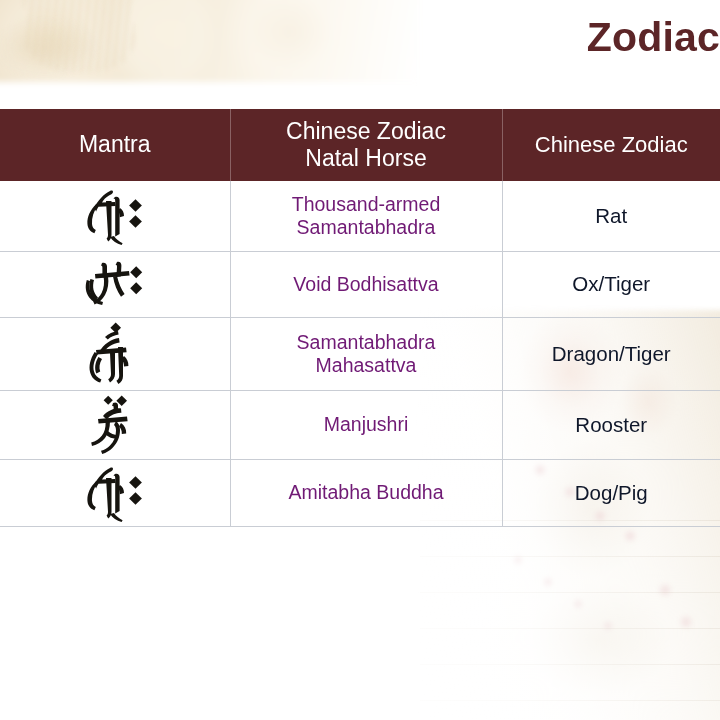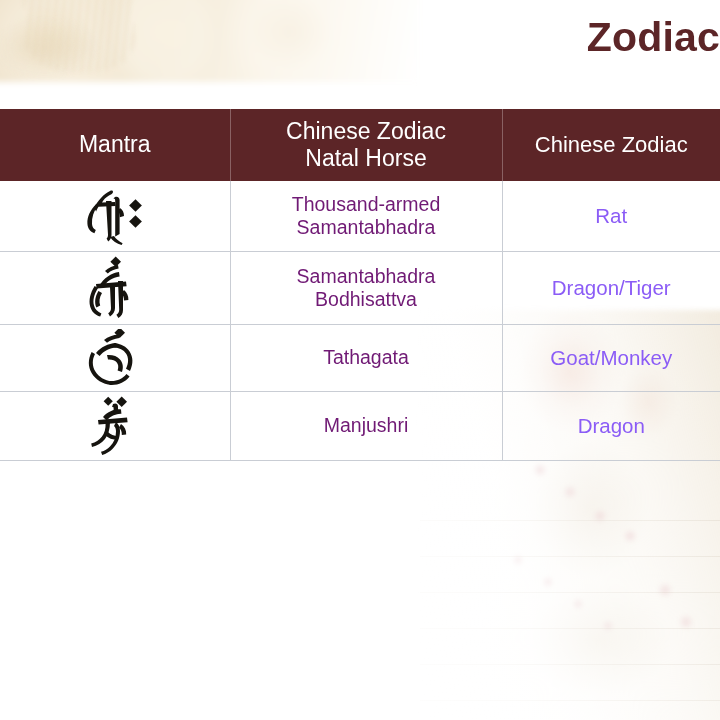--- a/index.html
+++ b/index.html
@@ -109,21 +109,21 @@
   tbody td.cell-zodiac{border-right:none;}
   tbody tr td.cell-mantra{border-right:1px solid #c9cdd4;}
 
   tbody tr{height:66px;}
   tbody tr.tall{height:70px;}
 
   .cell-buddha{
     color:#701a75;font-size:19.5px;line-height:1.17;
   }
   .cell-zodiac{
-    color:#8b5cf6;font-size:20.5px;line-height:1.17;
+    color:#0f172a;font-size:20.5px;line-height:1.17;
   }
   .mantra-glyph{
     display:block;margin:0 auto;
   }
   .mantra-glyph svg{display:block;margin:0 auto;}
 </style>
 </head>
 <body>
 
 <div id="bg-layer">
@@ -179,67 +179,69 @@
           </span>
         </td>
         <td class="cell-buddha">
           <div>Thousand-armed</div>
           <div>Samantabhadra</div>
         </td>
         <td class="cell-zodiac">
           <div>Rat</div>
         </td>
       </tr>
+      <tr>
+        <td class="cell-mantra">
+          <span class="mantra-glyph" title="Trah seed syllable">
+    <svg width="64" height="52" viewBox="0 0 64 52" aria-hidden="true">
+      <g fill="#16140f">
+        <path d="M12 16 L46 13 L46.6 17.6 L12.4 20.6 Z"></path>
+        <path d="M19 5 C21.6 4 24 5.6 24 8.4 L24 19 L19.4 19.6 L19.4 9.6 C19.4 8.2 19 7.6 18 7.8 Z"></path>
+        <path d="M34 4 C36.6 3.2 38.6 5 38.4 7.8 L37.8 18.4 L33.4 19 L34 9 C34.1 7.4 33.6 6.8 32.6 7 Z"></path>
+        <path d="M25 18 C26 25 25 31.4 22 37 C19.6 41.4 16 44.6 11.6 46.6 L10.2 43.4 C14 41.4 16.8 38.6 18.6 35 C21 30.2 21.6 24.8 20.6 18.6 Z"></path>
+        <path d="M34 18 C35.6 25 38 31 41.6 36 L38 38.8 C34 33.2 31.4 26.4 30 18.6 Z"></path>
+        <path d="M7 23 C5.6 28.4 6.4 33.4 9.6 37.6 C12 40.8 15.6 43 20 44 L19.2 47 C13.6 46 9.2 43.4 6.2 39.4 C2.6 34.6 1.8 28.6 3.8 22 Z"></path>
+        <path d="M11 22 C9 29 10.4 35 15 39.4 L12.4 42.4 C6.6 37 4.8 29.6 7.4 21 Z"></path>
+        <rect x="49" y="10" width="8.5" height="8.5" transform="rotate(45 53.2 14.2)"></rect>
+        <rect x="49" y="26" width="8.5" height="8.5" transform="rotate(45 53.2 30.2)"></rect>
+      </g>
+    </svg>
+          </span>
+        </td>
+        <td class="cell-buddha">
+          <div>Void Bodhisattva</div>
+        </td>
+        <td class="cell-zodiac">
+          <div>Ox/Tiger</div>
+        </td>
+      </tr>
       <tr class="tall">
         <td class="cell-mantra">
           <span class="mantra-glyph" title="Am seed syllable">
     <svg width="58" height="64" viewBox="0 0 58 64" aria-hidden="true">
       <g fill="#16140f">
         <path d="M13 30 C18 22 25 17 33 16 L33.6 20.6 C26.6 21.4 20.6 25.4 16.6 32 Z"></path>
         <path d="M10 28 L40 25.6 L40.6 30.2 L10.6 32.6 Z"></path>
         <path d="M32 25 L37 25 L37 54 C37 57.6 35.4 60.2 32.4 62 L30.4 58.8 C32.4 57.4 33.2 55.8 33.2 53.4 Z"></path>
         <path d="M24 31 L29 31 L29 52 C29 55.6 27.2 58.6 24 60.4 L22.2 57.2 C24.2 56 25 54.4 25 52 Z"></path>
         <path d="M12 32 C8 38.4 6.6 44.4 8 49.6 C9 53.4 11.6 56 15.4 57.4 L14.2 60.6 C9 59 5.4 55.4 4.1 50.2 C2.6 44 4.2 37.2 8.6 30 Z"></path>
         <path d="M16 37 C13.4 41.6 12.8 45.8 14.2 49.4 L10.4 51.6 C8.2 46.4 9 40.8 12.4 35 Z"></path>
         <path d="M38 34 C41 36.6 42.6 40 42.4 44 L38 44.6 C38.1 41.6 37.2 39.2 35.2 37.2 Z"></path>
         <path d="M19 15 C22.6 11.6 27 9.6 32 9 L32.6 12.4 C28.4 13 24.8 14.6 21.8 17.4 Z"></path>
         <rect x="26" y="2" width="7.5" height="7.5" transform="rotate(45 29.7 5.7)"></rect>
       </g>
     </svg>
           </span>
         </td>
         <td class="cell-buddha">
           <div>Samantabhadra</div>
-          <div>Bodhisattva</div>
+          <div>Mahasattva</div>
         </td>
         <td class="cell-zodiac">
           <div>Dragon/Tiger</div>
-        </td>
-      </tr>
-      <tr>
-        <td class="cell-mantra">
-          <span class="mantra-glyph" title="Vam seed syllable">
-    <svg width="54" height="58" viewBox="0 0 54 58" aria-hidden="true">
-      <g fill="#16140f">
-        <path d="M8 24 C13 18 20 14.6 28 14 L28.6 18.6 C21.6 19.2 15.8 22 11.6 27 Z"></path>
-        <path d="M7 25 C4 31 4 37 7.4 42.4 C10.8 48 16.4 51.4 24 52.4 L23.4 56 C14.4 55 7.6 50.8 3.6 44 C-0.2 37.4 0 30.4 3.6 23 Z"></path>
-        <path d="M26 14 C33 14.6 38.4 17.6 41.6 22.6 C45.2 28.2 45.4 34.8 42 42 L38 39.8 C40.8 34 40.8 28.8 38 24.6 C35.6 20.8 31.4 18.6 25.6 18.2 Z"></path>
-        <path d="M22 52 C29 52.4 34.4 50 38.4 45 L41.6 47.6 C36.8 53.6 30 56.6 21.6 56 Z"></path>
-        <path d="M19 26 C24.6 25.6 29 27 32 30.4 C35 33.8 35.6 38.2 34 43 L29.6 41.4 C30.8 38 30.4 35.2 28.6 33.2 C26.8 31.2 24 30.4 20 30.6 Z"></path>
-        <path d="M16 11 C20 7.8 25 6 30.6 5.6 L31.2 9 C26.4 9.6 22.4 11.2 19 13.8 Z"></path>
-        <rect x="28" y="0" width="7.5" height="7.5" transform="rotate(45 31.7 3.7)"></rect>
-      </g>
-    </svg>
-          </span>
-        </td>
-        <td class="cell-buddha">
-          <div>Tathagata</div>
-        </td>
-        <td class="cell-zodiac">
-          <div>Goat/Monkey</div>
         </td>
       </tr>
       <tr>
         <td class="cell-mantra">
           <span class="mantra-glyph" title="Ham seed syllable">
     <svg width="54" height="60" viewBox="0 0 54 60" aria-hidden="true">
       <g fill="#16140f">
         <path d="M10 24 L39 21.6 L39.6 26.2 L10.6 28.6 Z"></path>
         <path d="M15 21 C20 15.6 26 13 33 13.4 L33.4 17.8 C27.6 17.6 22.8 19.8 18.6 24.4 Z"></path>
         <path d="M22 26 C22 33 20.4 38.6 17 43 C13.8 47.2 9.4 49.8 4 51 L3.2 47.6 C7.6 46.4 11.2 44.2 13.8 40.8 C16.6 37.2 17.8 32.6 17.6 27 Z"></path>
@@ -250,17 +252,41 @@
         <rect x="30" y="2" width="7.5" height="7.5" transform="rotate(45 33.7 5.7)"></rect>
         <rect x="17" y="2" width="6.5" height="6.5" transform="rotate(45 20.2 5.2)"></rect>
       </g>
     </svg>
           </span>
         </td>
         <td class="cell-buddha">
           <div>Manjushri</div>
         </td>
         <td class="cell-zodiac">
-          <div>Dragon</div>
+          <div>Rooster</div>
+        </td>
+      </tr>
+      <tr>
+        <td class="cell-mantra">
+          <span class="mantra-glyph" title="Hrih seed syllable">
+    <svg width="62" height="58" viewBox="0 0 62 58" aria-hidden="true">
+      <g fill="#16140f">
+        <path d="M10 21 C14 13 20 7 26 4 C27.5 3.2 29 3.6 29 5 C29 6.6 27 7.4 25 8.6 C22 10.4 19.5 12.8 18 15.4 L31 15 L31.6 19 L14.5 19.8 C13.4 21.6 12.6 23 12.2 24.4 Z"></path>
+        <path d="M22 14 L27.5 14 L27.5 48 C27.5 51 26.2 53 24.2 54.4 L22.6 51.6 C23.6 50.6 24 49.4 24 47.8 Z"></path>
+        <path d="M31 10 C33.4 9 35.6 10.4 35.6 13 L35.6 47 L31.2 49.6 L31.2 13.8 C31.2 12.2 30.6 11.4 29.4 11.6 Z"></path>
+        <path d="M14 18 C9.6 24.2 7.6 30.6 8 37 C8.2 40 9.6 42 11.8 43 L10.4 46.2 C6 44.6 3.6 41 3.4 36.4 C3.1 29.6 6.2 23.2 12 17.2 Z"></path>
+        <path d="M36 21 C38.6 22.6 40 25.6 40 29 L35.8 30.2 C35.8 27.4 35.2 25.4 33.8 24 Z"></path>
+        <path d="M30 49 C32 52 35 54.6 38.6 56.2 L37.6 58 C32.6 56.6 28.6 53.8 26 50 Z"></path>
+        <rect x="47" y="14" width="9" height="9" transform="rotate(45 51.5 18.5)"></rect>
+        <rect x="47" y="30" width="9" height="9" transform="rotate(45 51.5 34.5)"></rect>
+      </g>
+    </svg>
+          </span>
+        </td>
+        <td class="cell-buddha">
+          <div>Amitabha Buddha</div>
+        </td>
+        <td class="cell-zodiac">
+          <div>Dog/Pig</div>
         </td>
       </tr>
     </tbody>
 </table>
 
 </body></html>

